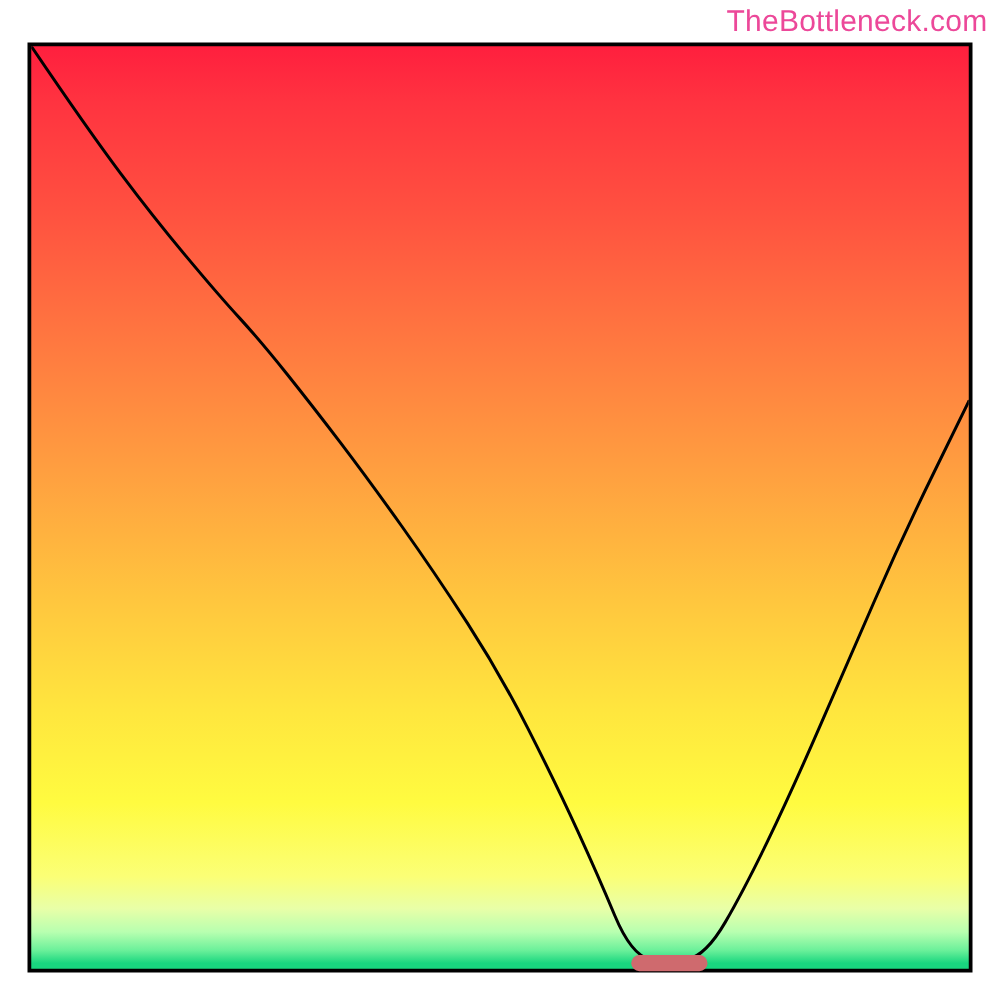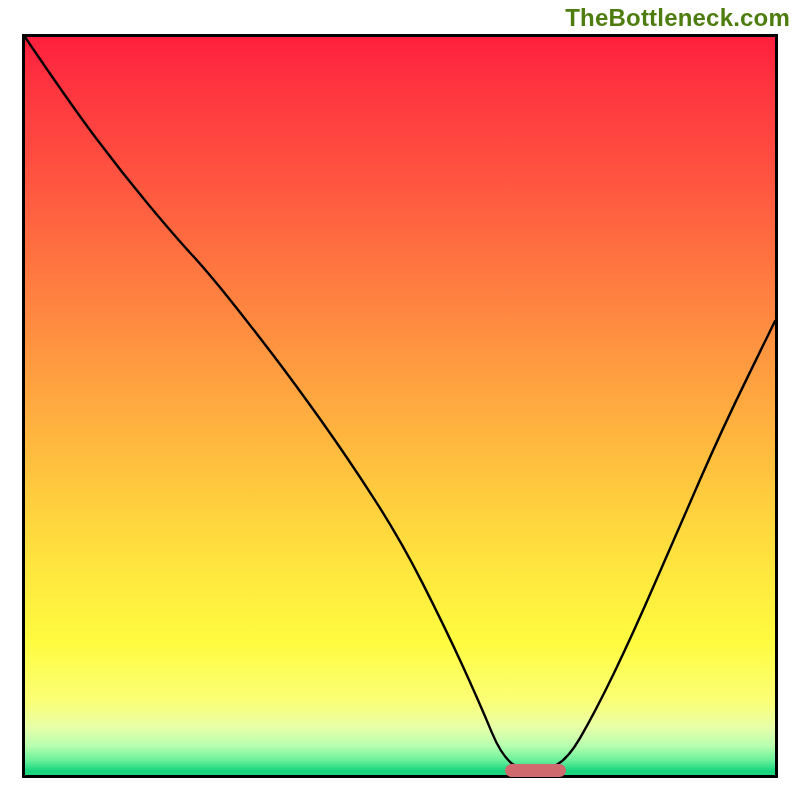--- a/index.html
+++ b/index.html
@@ -14,22 +14,22 @@
     position: relative;
     width: 800px;
     height: 800px;
   }
   .watermark {
     position: absolute;
     top: 4px;
     right: 10px;
     font-family: Arial, Helvetica, sans-serif;
     font-size: 24px;
-    font-weight: 700;
-    color: #4d7c0f;
+    font-weight: 400;
+    color: #ec4899;
     z-index: 10;
     letter-spacing: 0.2px;
   }
   .plot {
     position: absolute;
     left: 22px;
     top: 34px;
     width: 756px;
     height: 744px;
     background: #000000;

